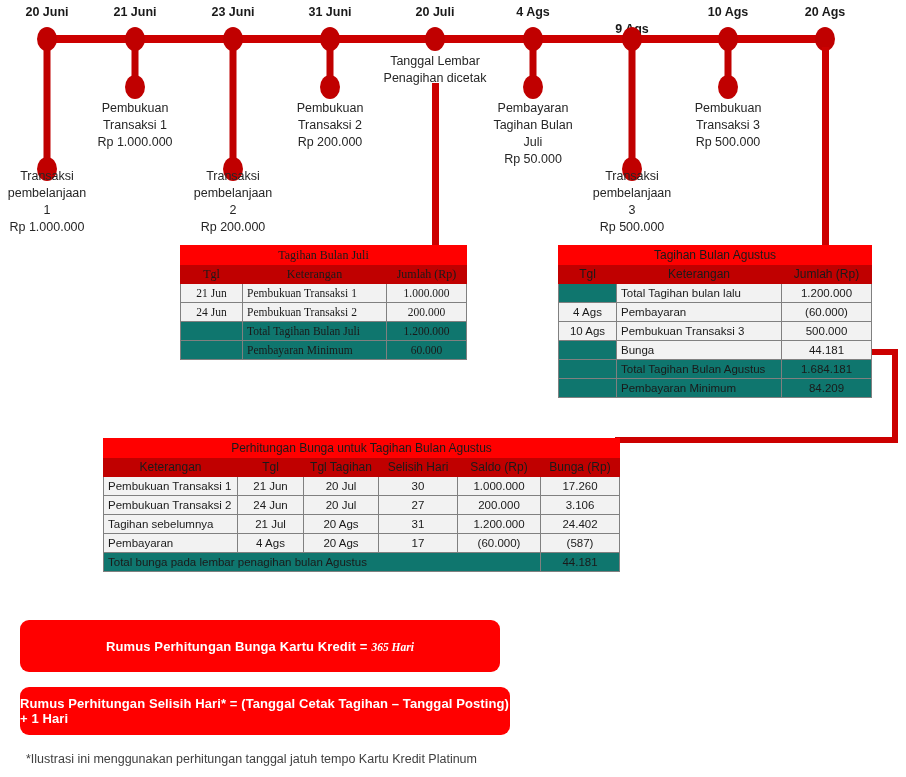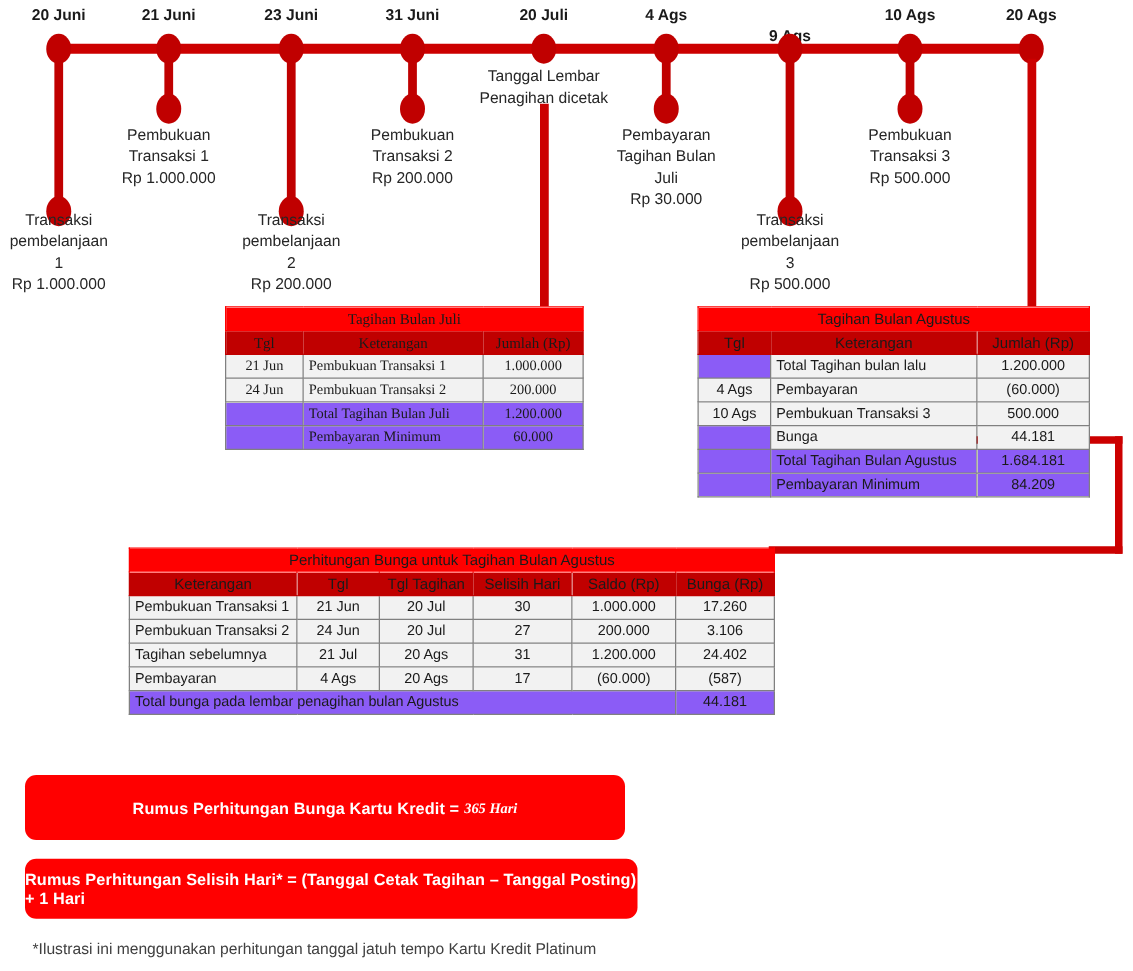--- a/index.html
+++ b/index.html
@@ -110,21 +110,21 @@
   .t-head {
     background: #c00000;
     color: #ffffff;
     font-weight: bold;
     text-align: center;
     font-size: 12px;
     border-color: #c00000 !important;
     height: 18px;
   }
   .c-white { background: #f2f2f2; }
-  .c-grey  { background: #8b5cf6; }
+  .c-grey  { background: #0f766e; }
   .num { text-align: center; }
   .ctr { text-align: center; }
   .lft { text-align: left; }
 
   
   .fbox {
     position: absolute;
     background: #ff0000;
     border-radius: 9px;
     color: #ffffff;
@@ -230,21 +230,21 @@
       </div>
       <div class="tl-node" style="left: 533px; top: 0px;">
         <div class="tl-date" style="top: 5px;">4 Ags</div>
         <div class="tl-dot"></div>
         <div class="tl-stem" style="height: 48px;"></div>
         <div class="tl-enddot" style="top: 75px;"></div>
         <div class="tl-label" style="top: 100px;">
           <div>Pembayaran</div>
           <div>Tagihan Bulan</div>
           <div>Juli</div>
-          <div>Rp 30.000</div>
+          <div>Rp 50.000</div>
         </div>
       </div>
       <div class="tl-node" style="left: 632px; top: 0px;">
         <div class="tl-date" style="top: 22px;">9 Ags</div>
         <div class="tl-dot"></div>
         <div class="tl-stem" style="height: 130px;"></div>
         <div class="tl-enddot" style="top: 157px;"></div>
         <div class="tl-label" style="top: 168px;">
           <div>Transaksi</div>
           <div>pembelanjaan</div>

